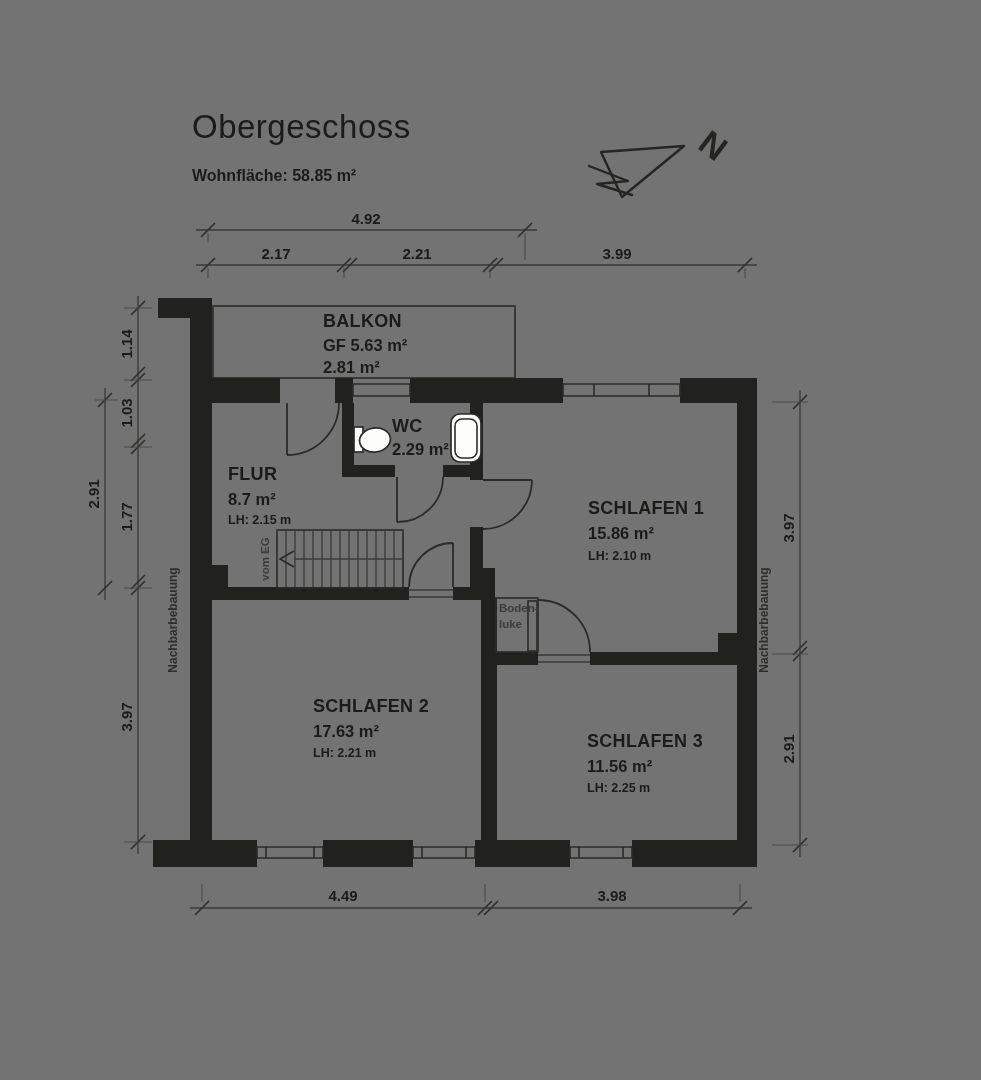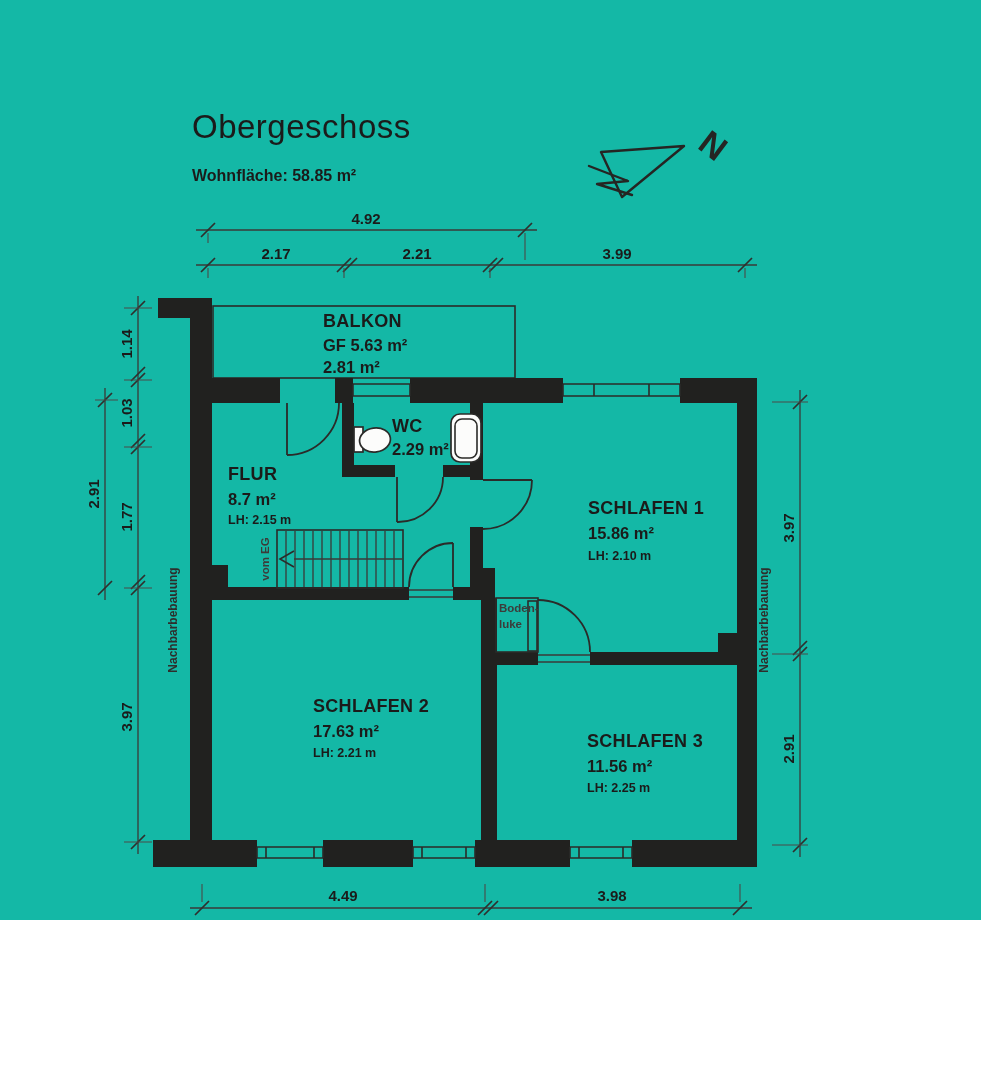--- a/index.html
+++ b/index.html
@@ -1,16 +1,16 @@
 <!DOCTYPE html>
 <html><head>
 <meta charset="utf-8">
 <style>
   html,body{margin:0;padding:0;background:#ffffff;}
-  .page{position:relative;width:981px;height:920px;background:#14b8a6;overflow:hidden;
+  .page{position:relative;width:981px;height:1080px;background:#737373;overflow:hidden;
         font-family:"Liberation Sans",sans-serif;}
   svg{position:absolute;left:0;top:0;}
   .wall{fill:#21211f;stroke:none;}
   .thin{fill:none;stroke:#2b2b29;stroke-width:1.6;}
   .thin2{fill:none;stroke:#3a3a38;stroke-width:1.3;}
   .dimline{fill:none;stroke:#3a3a38;stroke-width:1.3;}
   .tick{fill:none;stroke:#2f2f2d;stroke-width:1.7;}
   .stub{fill:none;stroke:#4a4a48;stroke-width:1.1;}
   .door{fill:none;stroke:#2b2b29;stroke-width:1.8;}
   .fixture{fill:#fcfcfb;stroke:#2b2b29;stroke-width:1.7;}

